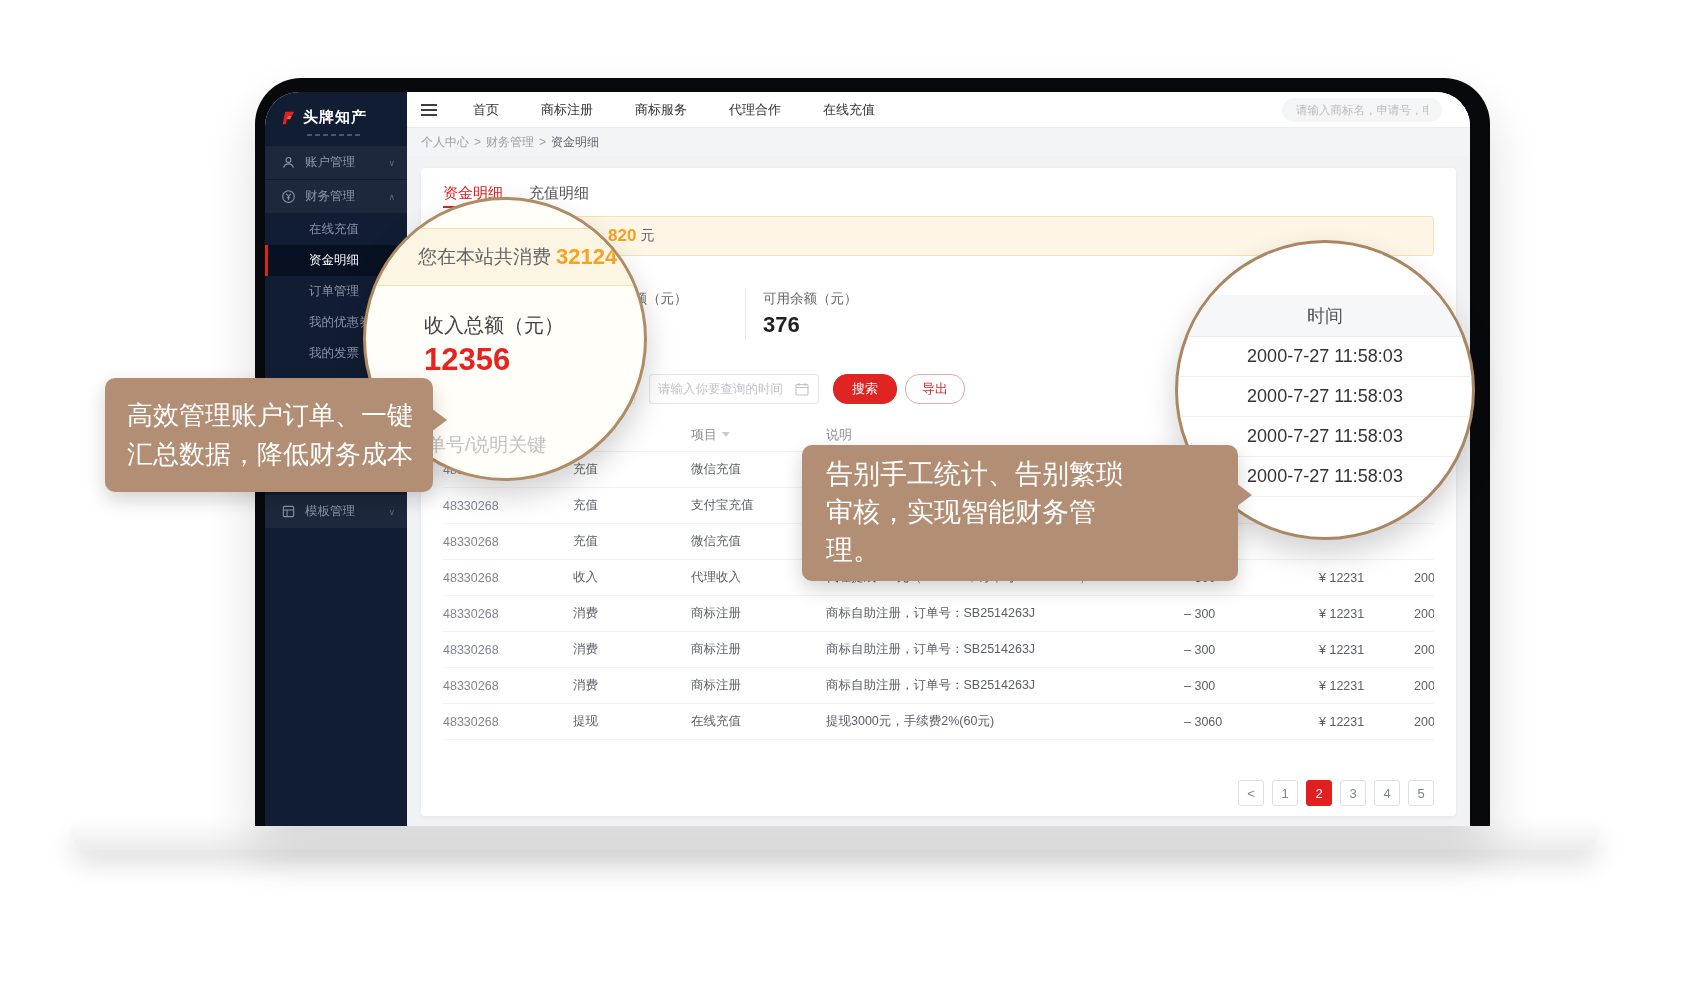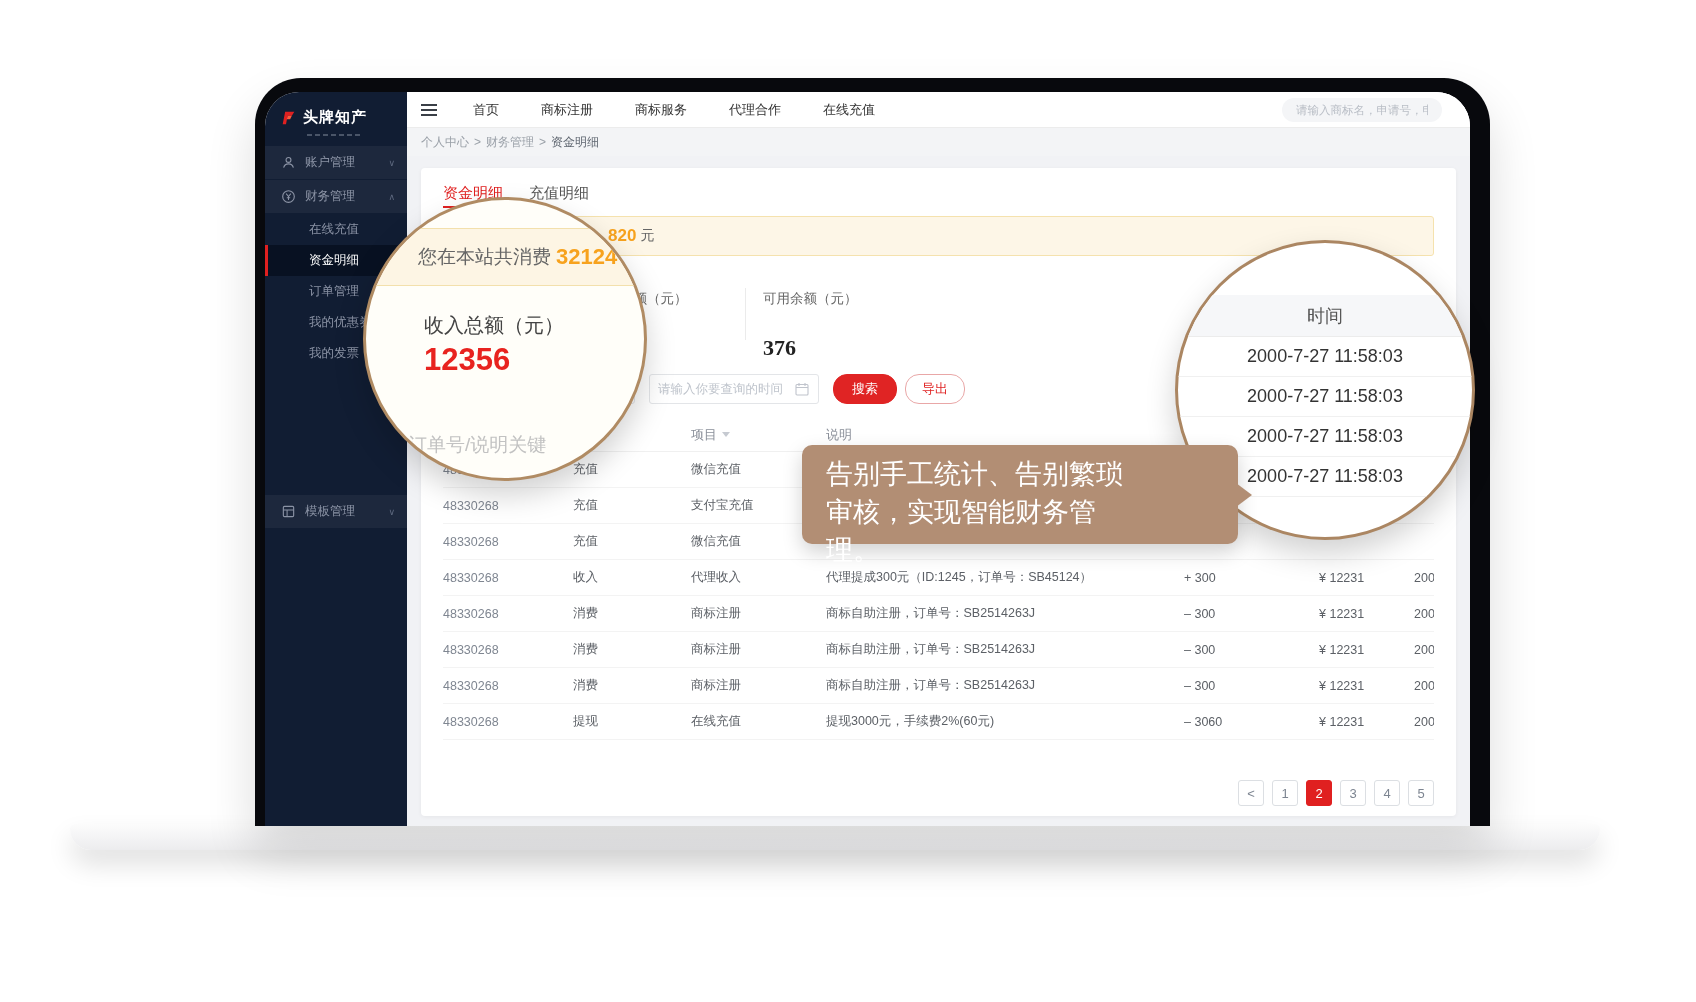--- a/index.html
+++ b/index.html
@@ -50,21 +50,21 @@
   .tab { font-size:15px; color:#555; cursor:pointer; padding-bottom:8px; }
   .tab.active { color:#e02020; border-bottom:2px solid #e02020; }
 
   .banner { margin-top:8px; height:40px; background:#fdf6e7; border:1px solid #f5e2ae; border-radius:3px;
     display:flex; align-items:center; padding-left:24px; font-size:14px; color:#666; }
   .banner b { color:#f7a21d; font-size:17px; margin:0 4px 0 42px; font-weight:bold; }
 
   .stats { position:relative; margin-top:26px; height:70px; }
   .stat { position:absolute; top:8px; }
   .stat .lb { font-size:13.5px; color:#666; }
-  .stat .vl { font-size:22px; font-weight:bold; color:#222; margin-top:27px;font-family:Liberation Serif, serif; }
+  .stat .vl { font-size:22px; font-weight:bold; color:#222; margin-top:4px; }
   .stat.c1 { left:20px; } .stat.c1 .vl { color:#e02020; font-size:24px; }
   .stat.c2 { left:150px; } .stat.c3 { left:320px; }
   .vdiv { position:absolute; top:6px; width:1px; height:52px; background:#ebebeb; }
   .vdiv.d1 { left:138px; } .vdiv.d2 { left:302px; }
 
   .filters { margin-top:22px; height:30px; position:relative; }
   .f-input { position:absolute; top:0; height:30px; border:1px solid #e3e5e8; border-radius:3px;
     font-size:12.5px; color:#666; padding:0 8px; outline:none; background:#fff; font-family:inherit; }
   .f-input::placeholder { color:#bfc4cc; }
   .f-kw { left:20px; width:172px; }
@@ -103,21 +103,21 @@
     display:flex; align-items:center; justify-content:center; font-size:18px; color:#555;text-align:center; }
   .rz-row { position:absolute; left:0; right:0; height:40px; display:flex; align-items:center; justify-content:center;
     font-size:18px; color:#333; border-bottom:1px solid #f0f0f0; white-space:nowrap; }
 
   
   .callout { position:absolute; background:#b28e74; border-radius:10px; color:#fff; box-shadow:0 8px 20px rgba(0,0,0,.18); }
   .callout:after { content:""; position:absolute; right:-14px; width:0; height:0;
     border:12px solid transparent; border-left:16px solid #b28e74; border-right:none; }
   .callout-left { left:105px; top:378px; width:328px; height:114px; padding:18px 0 0 22px; font-size:26px; line-height:39px; }
   .callout-left:after { top:30px; }
-  .callout-right { left:802px; top:445px; width:436px; height:99px; padding:10px 0 0 24px; font-size:27px; line-height:38px; }
+  .callout-right { left:802px; top:445px; width:436px; height:136px; padding:10px 0 0 24px; font-size:27px; line-height:38px; }
   .callout-right:after { top:38px; }
 </style>
 </head>
 <body>
 
 <div class="stage">
 
   <div class="laptop-base"></div>
 
   <div class="laptop-screen">
@@ -371,20 +371,24 @@
   </div>
 
   <div class="lens lens-right">
     <div class="rz-head">时间</div>
     <div class="rz-row" style="top:94px">2000-7-27  11:58:03</div>
     <div class="rz-row" style="top:134px">2000-7-27  11:58:03</div>
     <div class="rz-row" style="top:174px">2000-7-27  11:58:03</div>
     <div class="rz-row" style="top:214px">2000-7-27  11:58:03</div>
   </div>
 
+  <div class="callout callout-left">
+    <div>高效管理账户订单、一键</div>
+    <div>汇总数据，降低财务成本</div>
+  </div>
 
   <div class="callout callout-right">
     <div>告别手工统计、告别繁琐</div>
     <div>审核，实现智能财务管</div>
     <div>理。</div>
   </div>
 
 </div>
 
 </body></html>

